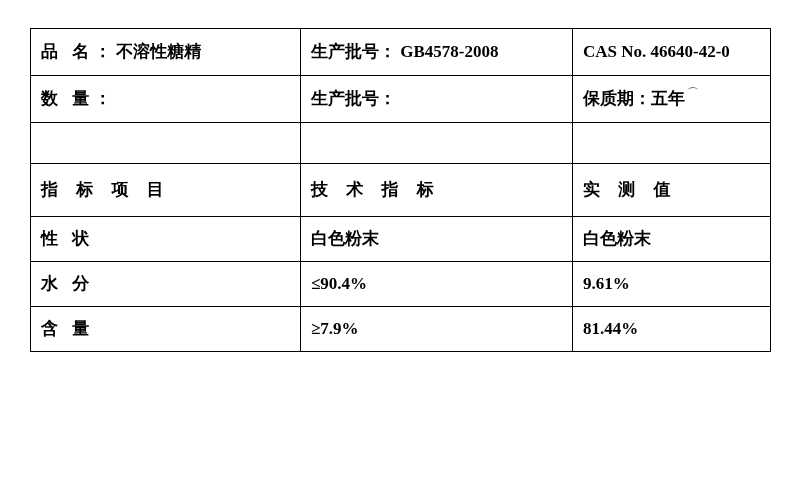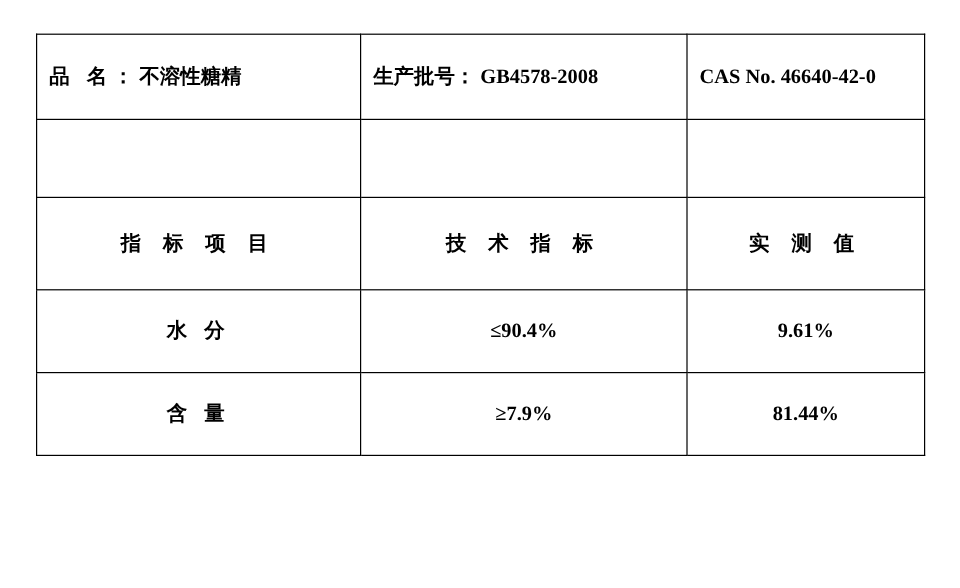--- a/index.html
+++ b/index.html
@@ -23,38 +23,38 @@
   .doc-table {
     position: absolute;
     left: 30px;
     top: 28px;
     width: 740px;
     border-collapse: collapse;
     table-layout: fixed;
   }
   .doc-table td {
     border: 1px solid #000000;
-    padding: 12px 10px;
+    padding: 0 10px;
     vertical-align: middle;
     font-size: 17px;
     font-weight: bold;
     line-height: 1.2;
     white-space: nowrap;
     overflow: hidden;
   }
   .row-info td { height: 46px; }
   .row-blank td { height: 40px; }
   .row-head td { height: 52px; }
   .row-data td { height: 44px; }
 
   .col-a { width: 270px; }
   .col-b { width: 272px; }
   .col-c { width: 198px; }
 
-  .center { text-align: center; }
+  .center { }
   .left { text-align: left; }
   .sp-head {
     letter-spacing: 7px;
   }
   .sp-mid {
     letter-spacing: 5px;
   }
   .value-inline {
     font-weight: bold;
   }
@@ -91,34 +91,50 @@
         <td class="left">
           <span>生产批号：</span>
           <span class="value-inline">GB4578-2008</span>
         </td>
         <td class="left">
           <span>CAS No.</span>
           <span class="value-inline">46640-42-0</span>
         </td>
       </tr>
 
+      <tr class="row-info">
+        <td class="left">
+          <span class="sp-mid">数     量：</span><span class="value-inline"></span>
+        </td>
+        <td class="left">
+          <span>生产批号：</span><span class="value-inline"></span>
+        </td>
+        <td class="left">
+          <span>保质期：</span><span class="shelf-wrap"><span class="value-inline">五年</span><span class="shelf-mark">⌒</span></span>
+        </td>
+      </tr>
 
 
       <tr class="row-blank">
         <td></td>
         <td></td>
         <td></td>
       </tr>
 
       <tr class="row-head">
         <td class="center sp-head">指 标 项 目</td>
         <td class="center sp-head">技 术 指 标</td>
         <td class="center sp-head">实 测 值</td>
       </tr>
 
+      <tr class="row-data">
+        <td class="center sp-mid">性   状</td>
+        <td class="center">白色粉末</td>
+        <td class="center">白色粉末</td>
+      </tr>
       <tr class="row-data">
         <td class="center sp-mid">水   分</td>
         <td class="center">≤90.4%</td>
         <td class="center">9.61%</td>
       </tr>
       <tr class="row-data">
         <td class="center sp-mid">含   量</td>
         <td class="center">≥7.9%</td>
         <td class="center">81.44%</td>
       </tr>

